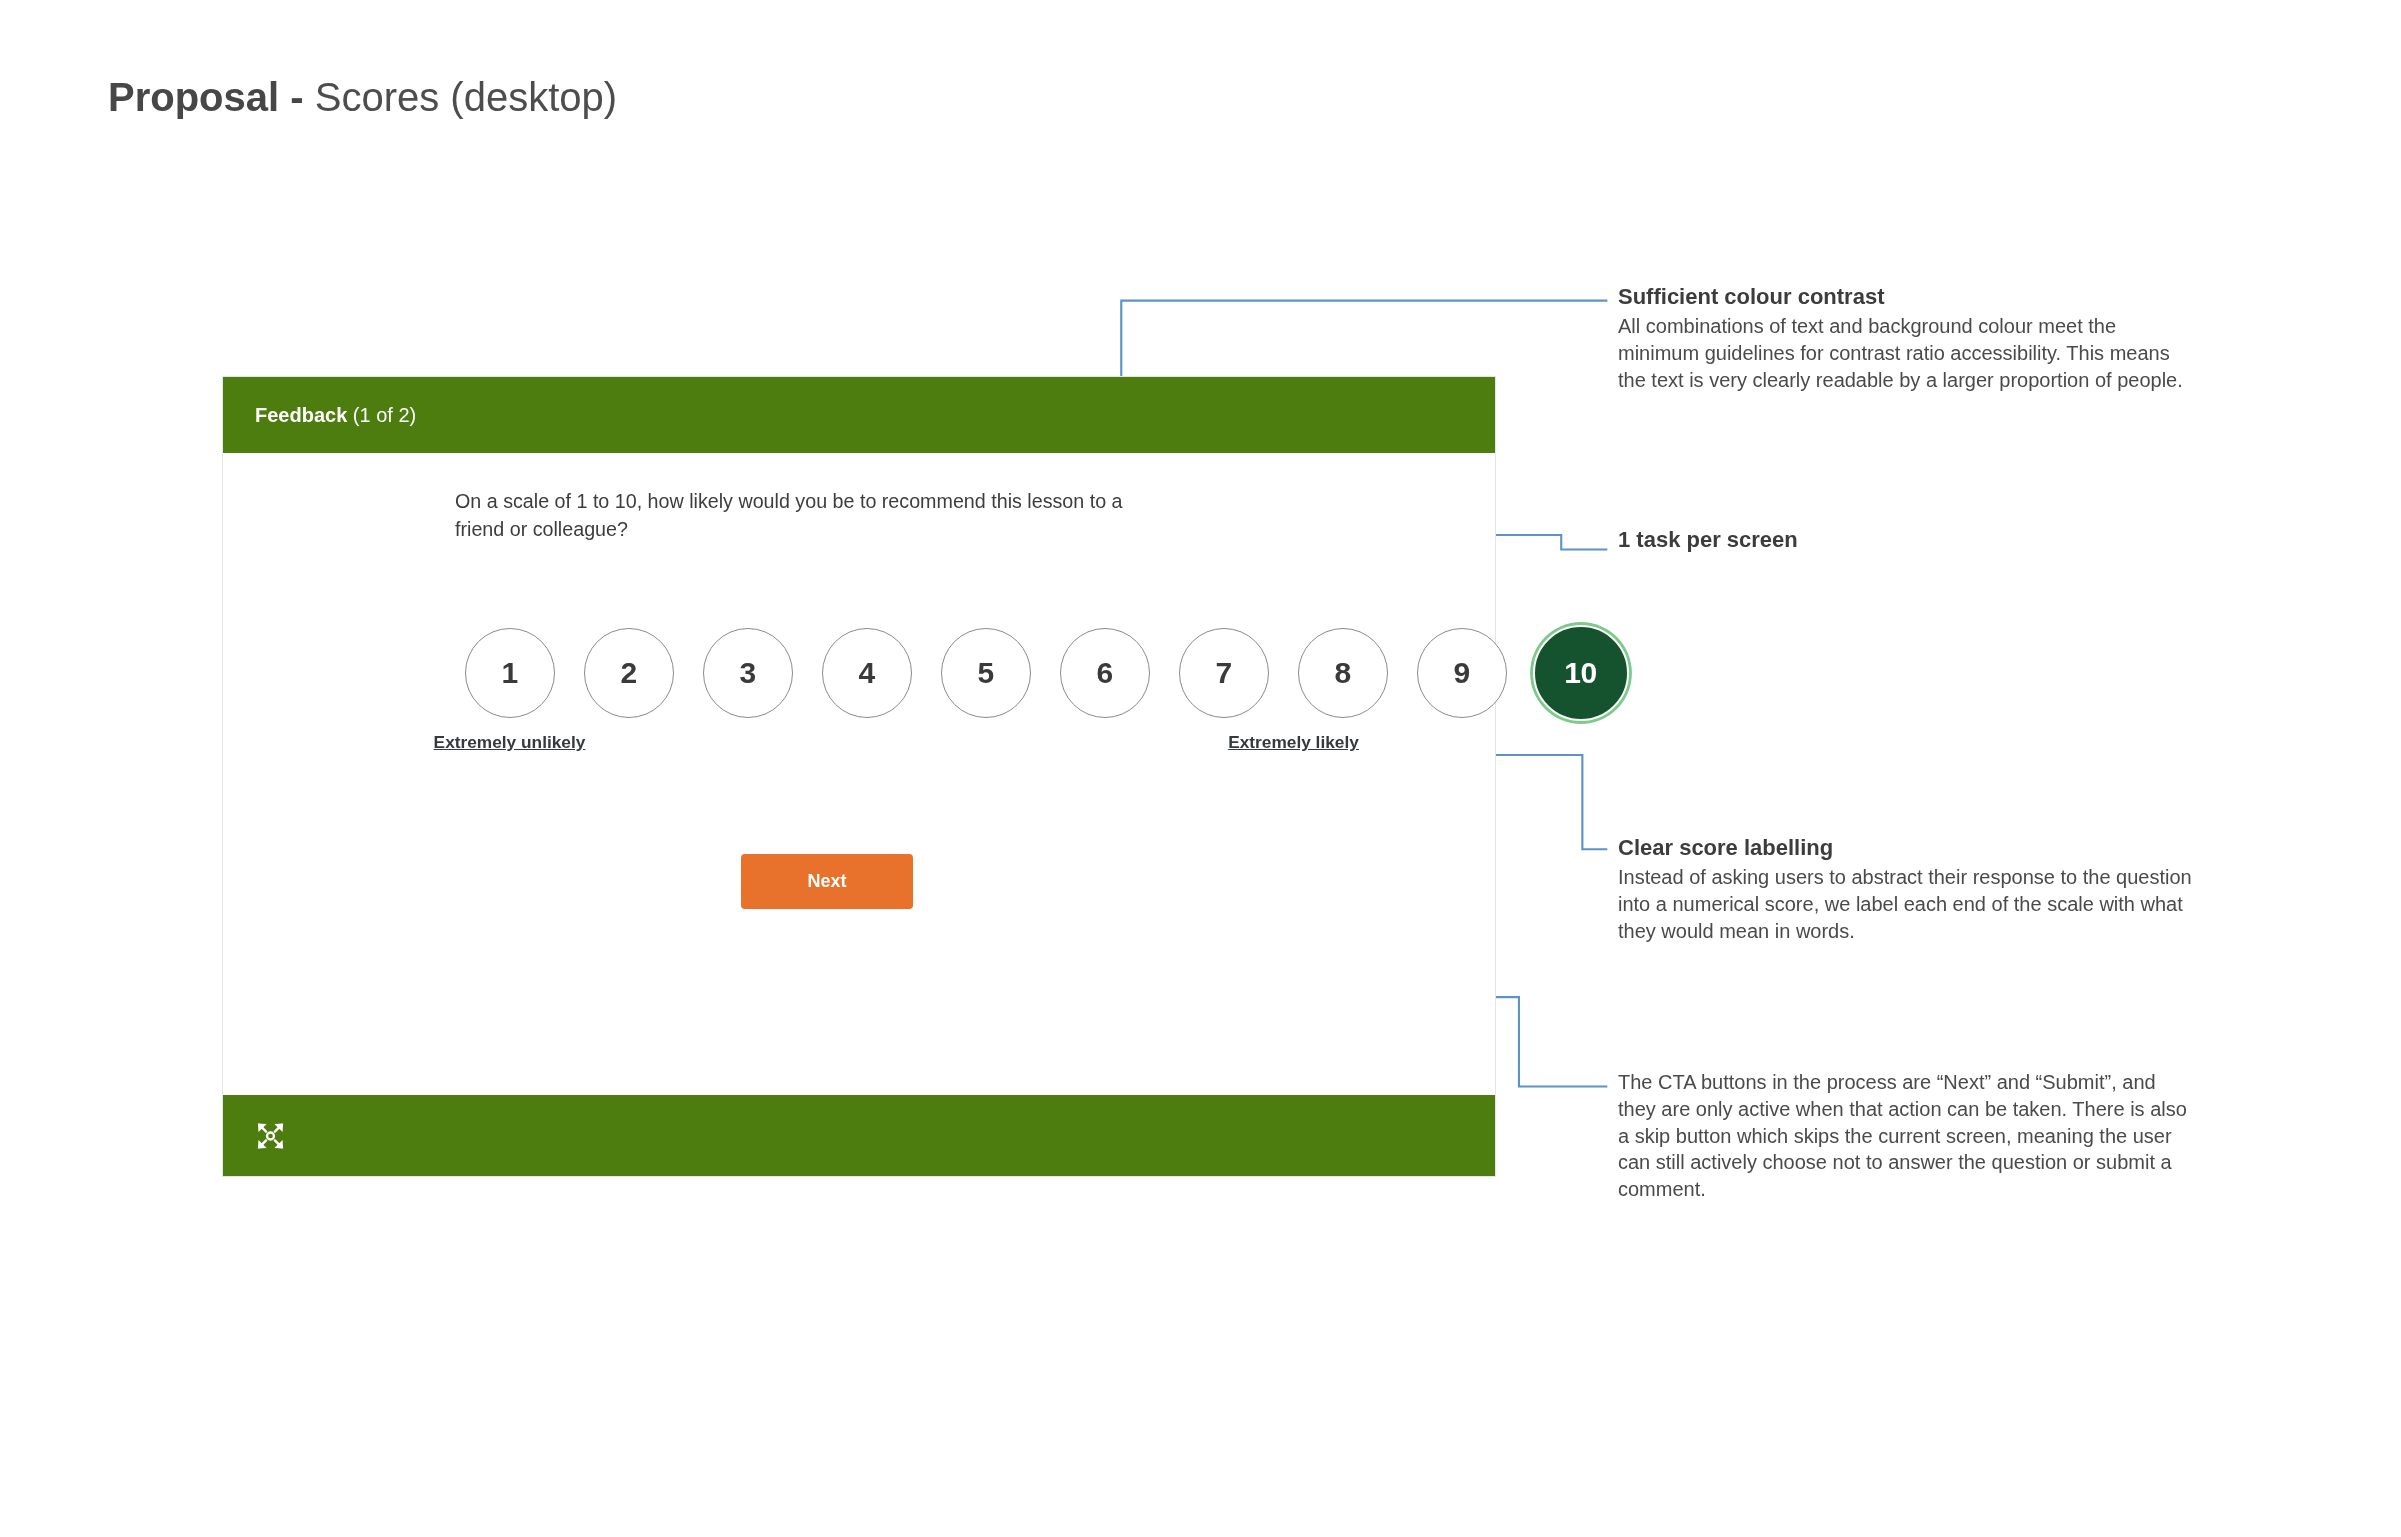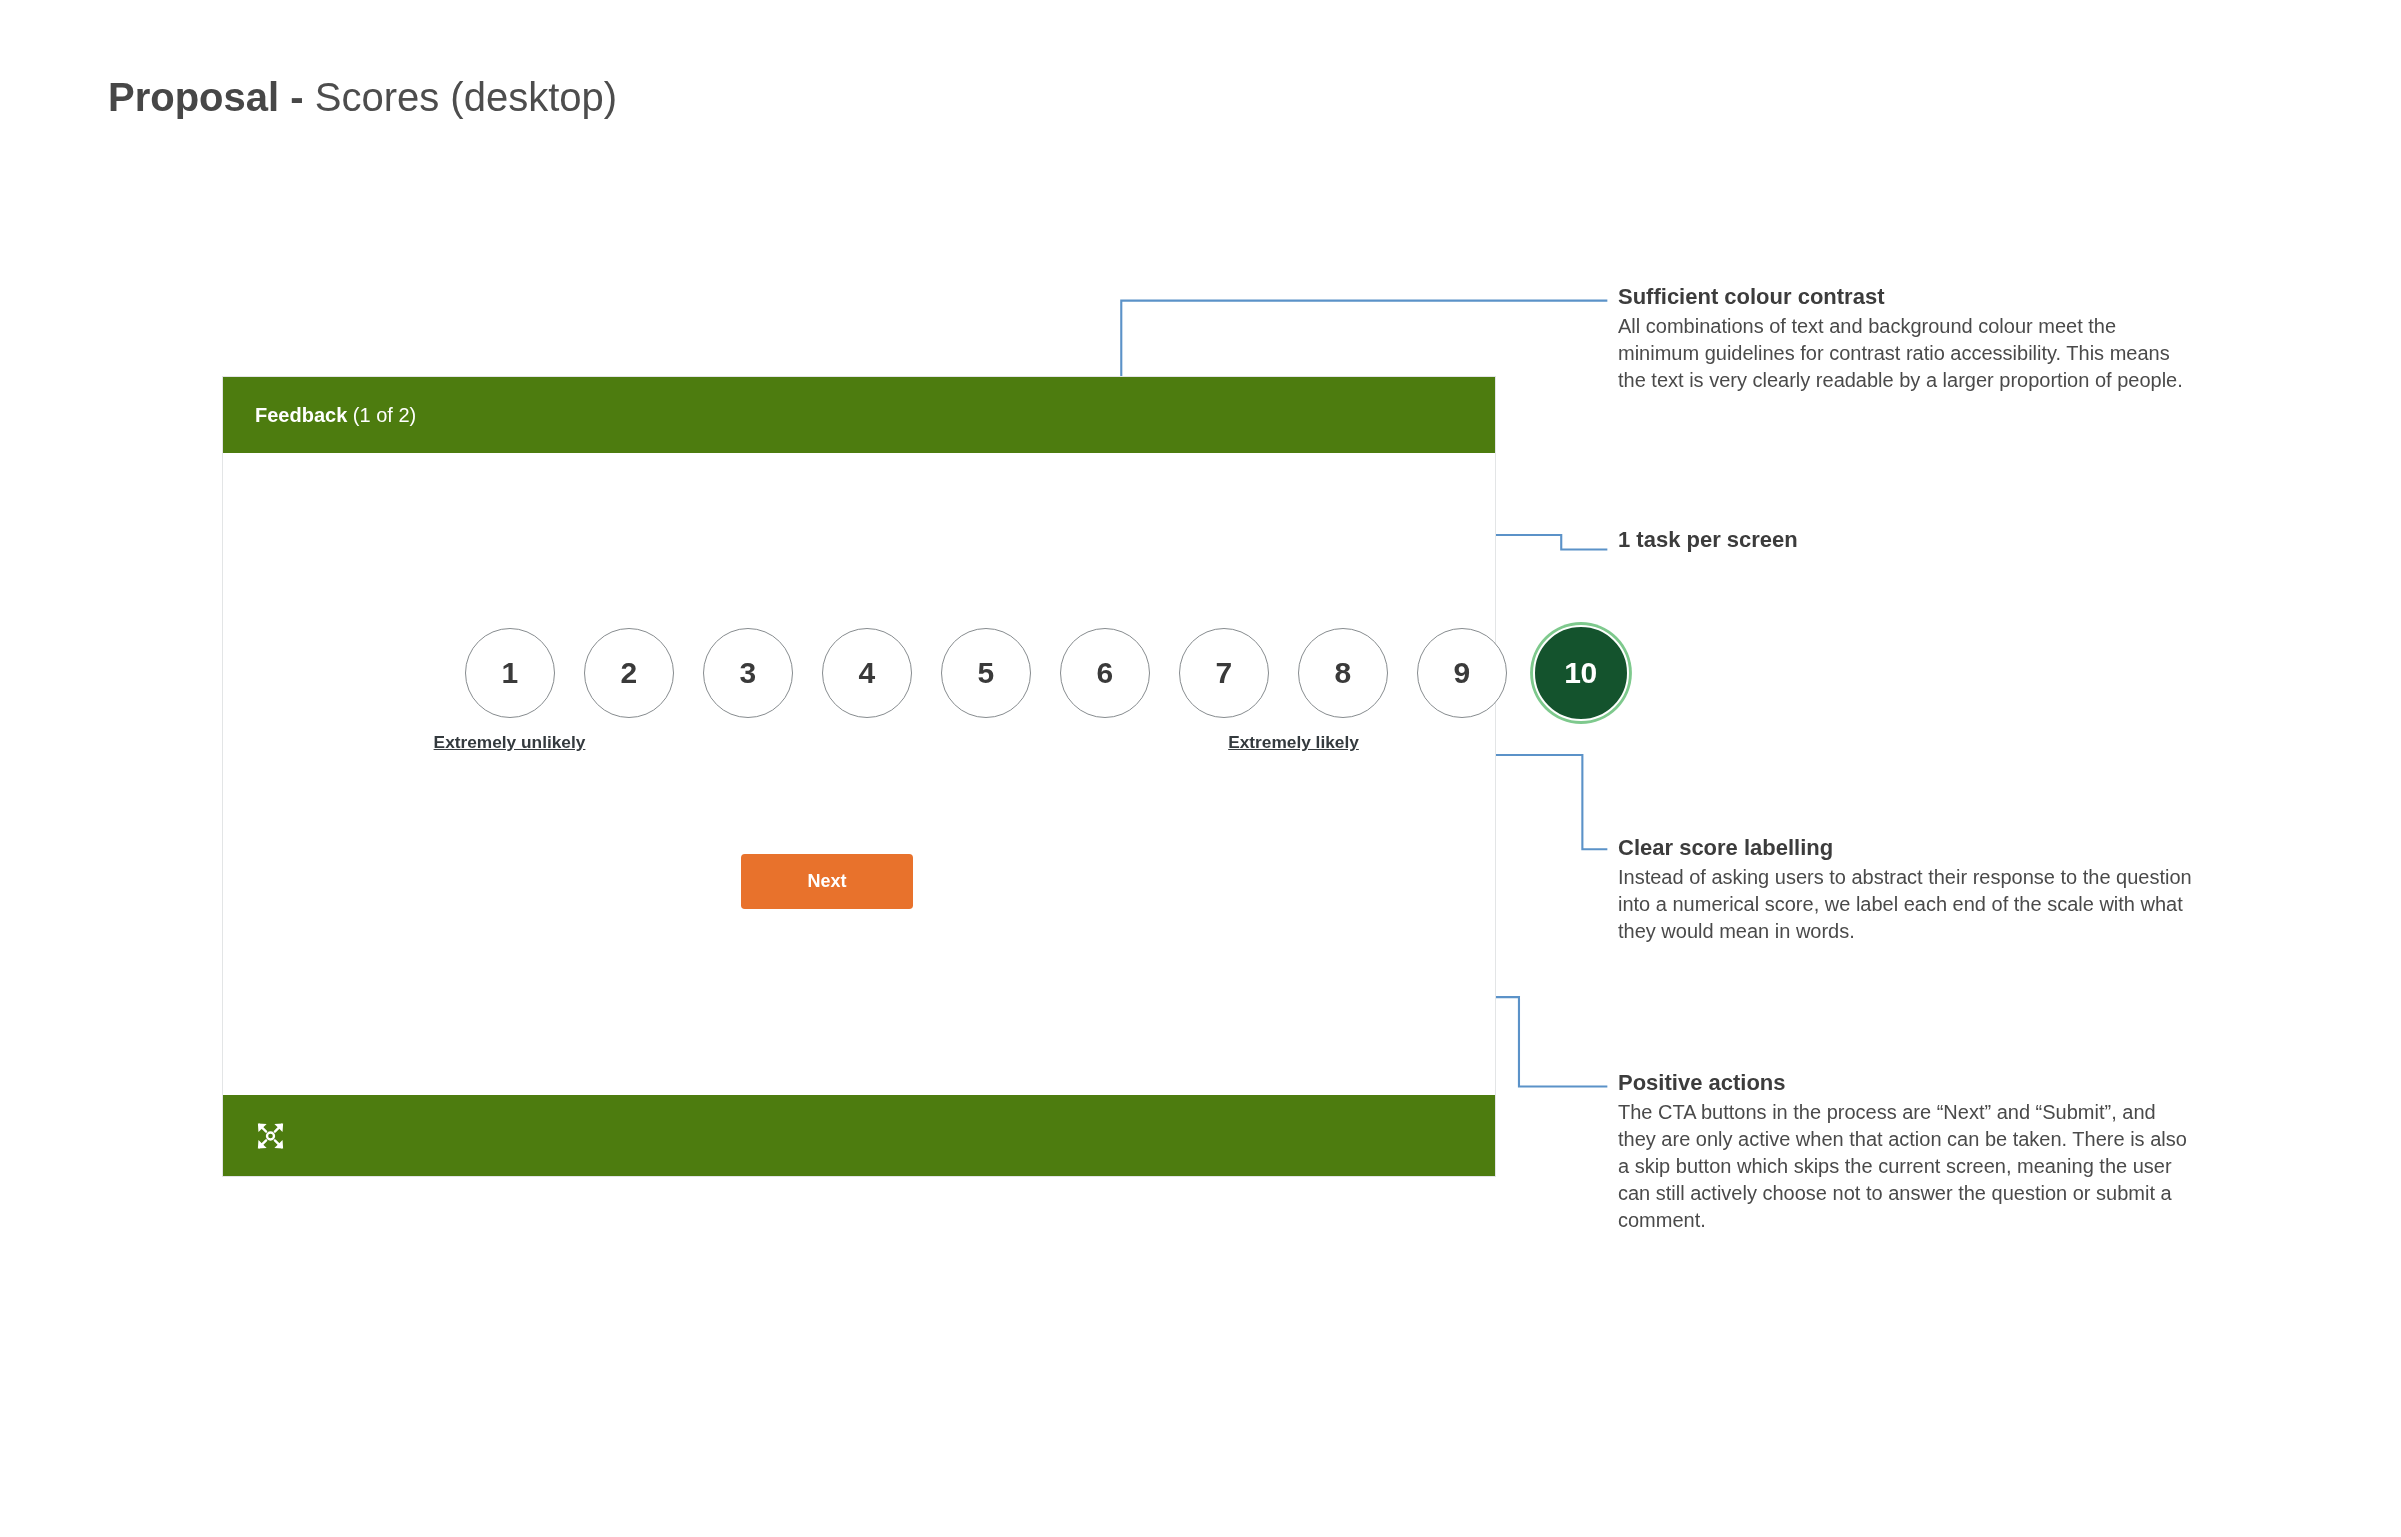--- a/index.html
+++ b/index.html
@@ -221,20 +221,21 @@
 </svg>
 
 <div id="mockup">
 
   <div id="mockup-header" class="band">
     <div id="header-title">
       <span class="hdr-strong">Feedback</span><span class="hdr-rest"> (1 of 2)</span>
     </div>
   </div>
 
+  <div id="question">On a scale of 1 to 10, how likely would you be to recommend this lesson to a friend or colleague?</div>
 
   <div id="scale-row">
       <div class="score-slot">
         <div class="score-circle">1</div>
       </div>
       <div class="score-slot">
         <div class="score-circle">2</div>
       </div>
       <div class="score-slot">
         <div class="score-circle">3</div>
@@ -292,16 +293,15 @@
   <div class="ann-body">All combinations of text and background colour meet the minimum guidelines for contrast ratio accessibility. This means the text is very clearly readable by a larger proportion of people.</div>
 </div>
 <div id="ann-2" class="annotation">
   <div class="ann-title">1 task per screen</div>
 </div>
 <div id="ann-3" class="annotation">
   <div class="ann-title">Clear score labelling</div>
   <div class="ann-body">Instead of asking users to abstract their response to the question into a numerical score, we label each end of the scale with what they would mean in words.</div>
 </div>
 <div id="ann-4" class="annotation">
-  <div class="ann-title">Positive actions</div>
   <div class="ann-body">The CTA buttons in the process are “Next” and “Submit”, and they are only active when that action can be taken. There is also a skip button which skips the current screen, meaning the user can still actively choose not to answer the question or submit a comment.</div>
 </div>
 
 
 </body></html>

